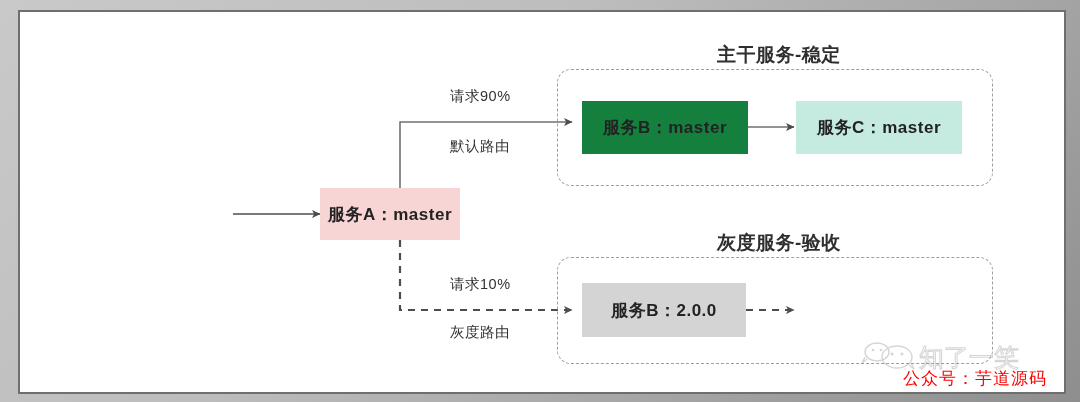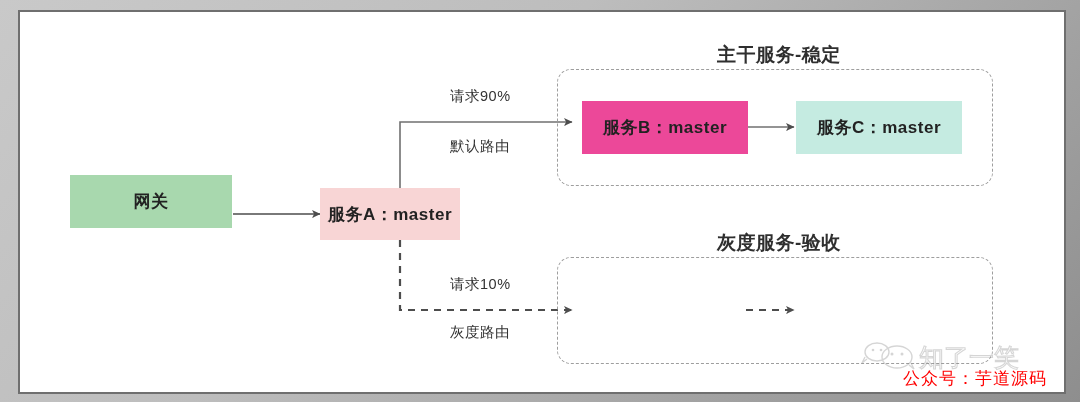--- a/index.html
+++ b/index.html
@@ -88,21 +88,21 @@
     align-items: center;
     justify-content: center;
     font-size: 17px;
     font-weight: bold;
     color: #222222;
     letter-spacing: 0.5px;
     white-space: nowrap;
   }
   .node-gateway   { background: #a8d8ae; }
   .node-svca      { background: #f8d5d5; }
-  .node-svcb-main { background: #ec4899; }
+  .node-svcb-main { background: #15803d; }
   .node-svcc-main { background: #c5ebe1; }
   .node-gray      { background: #d4d4d4; }
 
   
   .edge-label {
     position: absolute;
     font-size: 14.5px;
     color: #333333;
     white-space: nowrap;
     letter-spacing: 0.5px;
@@ -159,36 +159,36 @@
 
       <line x1="726" y1="298" x2="774" y2="298" stroke="#4d4d4d" stroke-width="2.2" stroke-dasharray="7,6" marker-end="url(#arrowSolid)"></line>
     </svg>
 
     <div class="group-title" style="left:697px; top:30px;">主干服务-稳定</div>
     <div class="group-box" style="left:537px; top:57px; width:436px; height:117px;"></div>
 
     <div class="group-title" style="left:697px; top:218px;">灰度服务-验收</div>
     <div class="group-box" style="left:537px; top:245px; width:436px; height:107px;"></div>
 
-    <div class="node node-gateway" style="left:50px; top:163px; width:162px; height:53px;">
-      <span>网关</span>
-    </div>
 
     <div class="node node-svca" style="left:300px; top:176px; width:140px; height:52px;">
       <span>服务A：master</span>
     </div>
 
     <div class="node node-svcb-main" style="left:562px; top:89px; width:166px; height:53px;">
       <span>服务B：master</span>
     </div>
 
     <div class="node node-svcc-main" style="left:776px; top:89px; width:166px; height:53px;">
       <span>服务C：master</span>
     </div>
 
+    <div class="node node-gray" style="left:562px; top:271px; width:164px; height:54px;">
+      <span>服务B：2.0.0</span>
+    </div>
 
 
     <div class="edge-label" style="left:430px; top:75px;">请求90%</div>
     <div class="edge-label" style="left:430px; top:125px;">默认路由</div>
     <div class="edge-label" style="left:430px; top:263px;">请求10%</div>
     <div class="edge-label" style="left:430px; top:311px;">灰度路由</div>
 
   </div>
 
   <div class="watermark">

